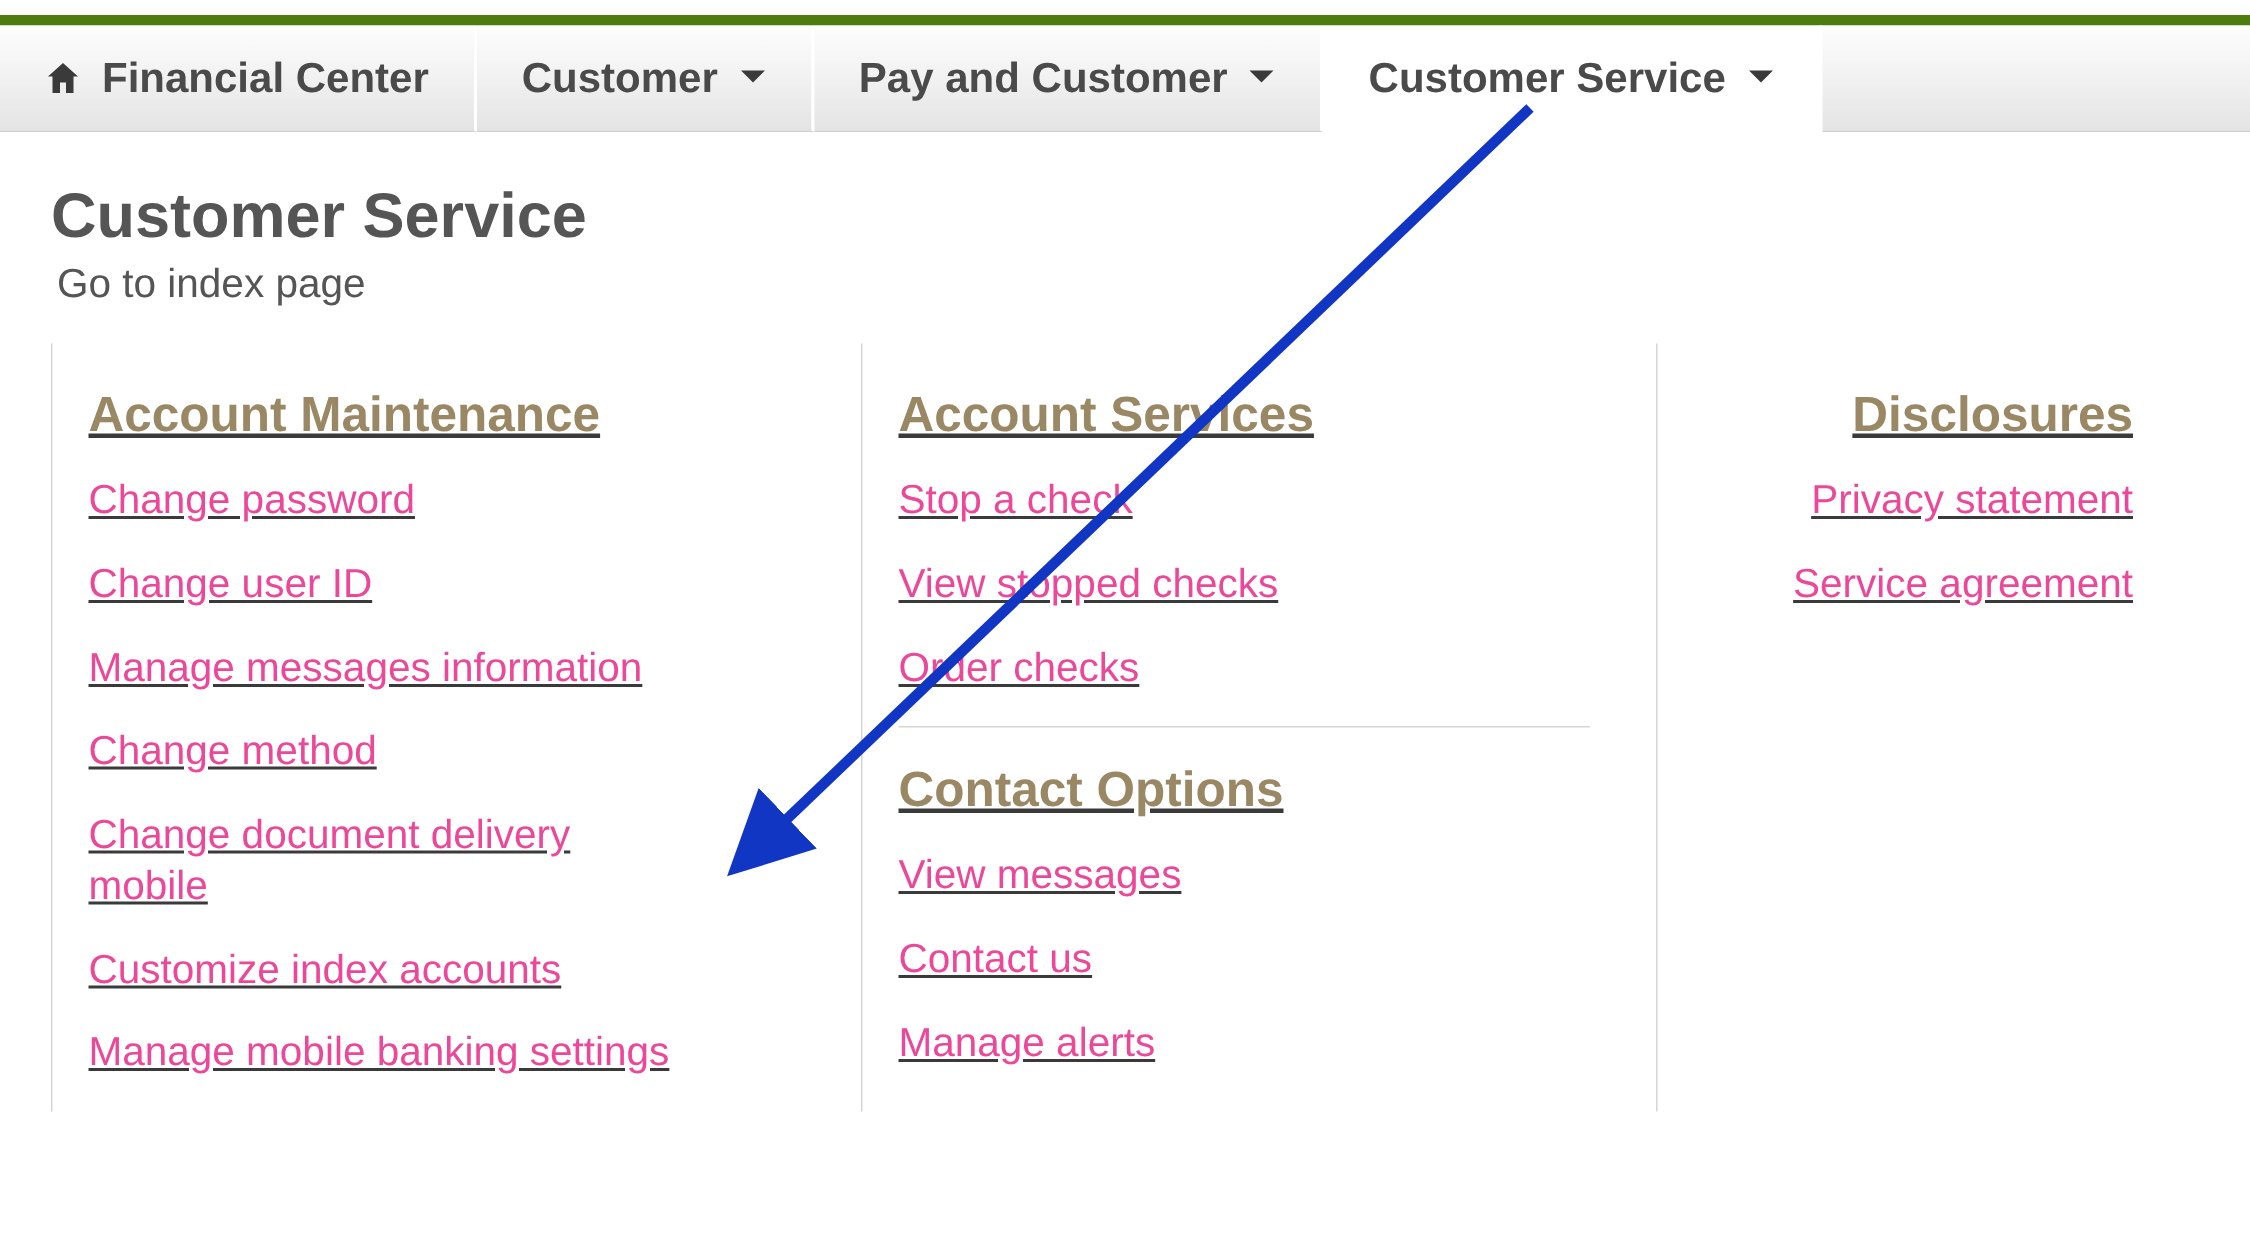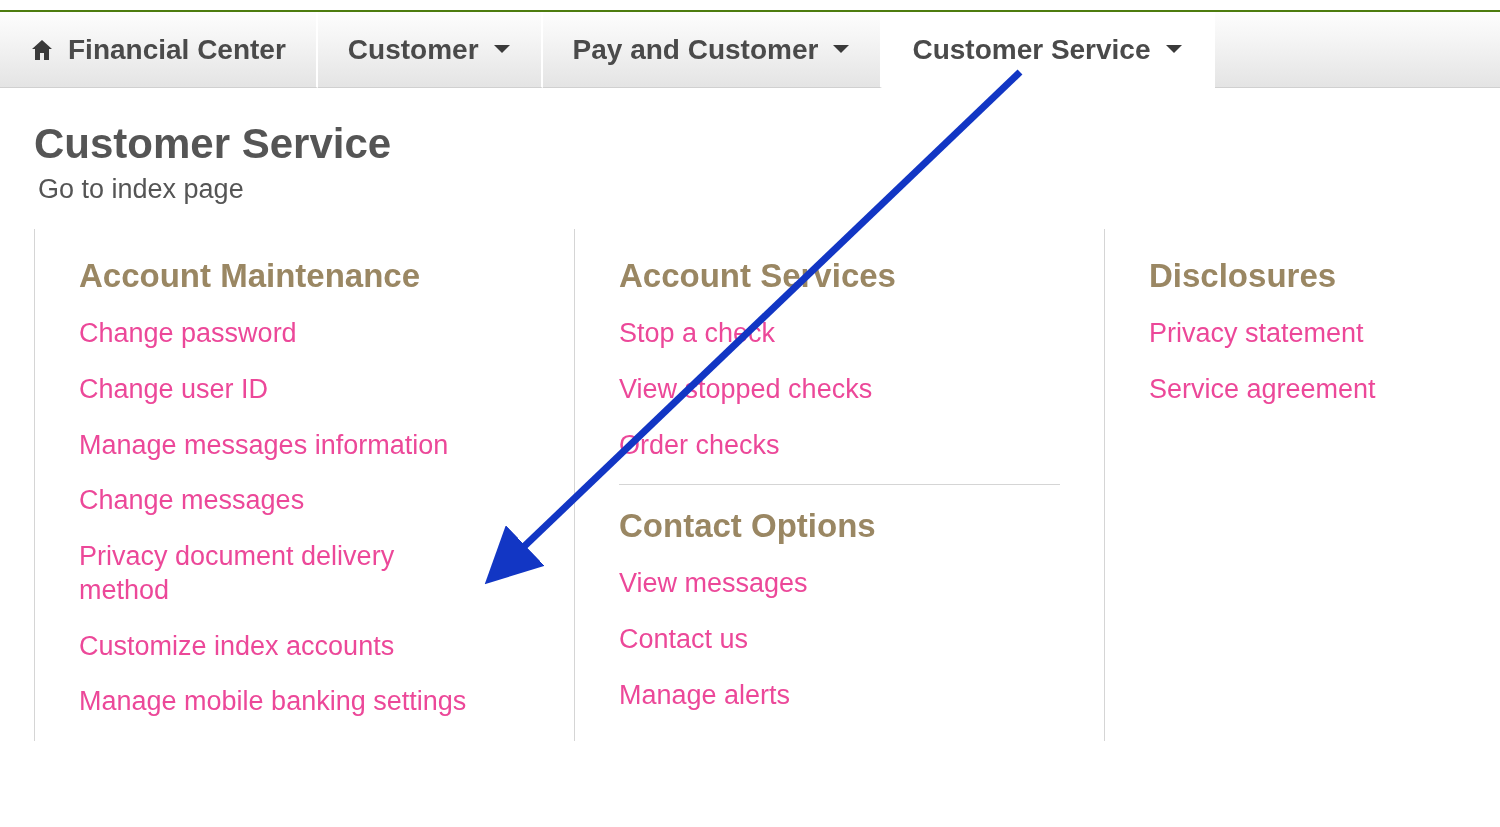--- a/index.html
+++ b/index.html
@@ -9,21 +9,21 @@
     width: 1500px;
     height: 827px;
     font-family: Arial, Helvetica, sans-serif;
     background: #ffffff;
     color: #3a3a3a;
     overflow: hidden;
   }
   .topbar {
     display: flex;
     align-items: stretch;
-    border-top: 2px solid #4d7c0f;
+    border-top: 7px solid #4d7c0f;
     height: 78px;
     margin-top: 10px;
   }
   .tab {
     display: flex;
     align-items: center;
     padding: 0 30px;
     font-size: 28px;
     font-weight: bold;
     color: #4a4a4a;
@@ -64,28 +64,29 @@
     font-size: 27px;
     color: #555555;
     margin: 0 0 24px 4px;
     cursor: pointer;
   }
   .columns {
     display: flex;
     margin-top: 20px;
   }
   .col {
-    padding: 28px 44px 0 44px;
+    padding: 28px 44px 0 24px;
+    text-decoration: underline;
   }
   .col.sep {
     border-left: 1px solid #d5d5d5;
   }
   .col-1 { width: 540px; }
   .col-2 { width: 530px; }
-  .col-3 { flex: 1; }
+  .col-3 { flex: 1; text-align: right; }
   h2.section {
     margin: 0 0 22px 0;
     font-size: 33px;
     font-weight: bold;
     color: #9a8763;
   }
   h2.section.small-gap { margin-top: 6px; }
   hr.sec-div {
     border: none;
     border-top: 1px solid #d5d5d5;
@@ -151,22 +152,22 @@
   <h1 class="page-title">Customer Service</h1>
   <div class="index-link">Go to index page</div>
 
   <div class="columns">
 
     <div class="col col-1 sep">
       <h2 class="section">Account Maintenance</h2>
       <a class="item">Change password</a>
       <a class="item">Change user ID</a>
       <a class="item">Manage messages information</a>
-      <a class="item">Change messages</a>
-      <a class="item">Privacy document delivery method</a>
+      <a class="item">Change method</a>
+      <a class="item">Change document delivery mobile</a>
       <a class="item">Customize index accounts</a>
       <a class="item">Manage mobile banking settings</a>
     </div>
 
     <div class="col col-2 sep">
       <h2 class="section">Account Services</h2>
       <a class="item">Stop a check</a>
       <a class="item">View stopped checks</a>
       <a class="item">Order checks</a>
       <hr class="sec-div">

